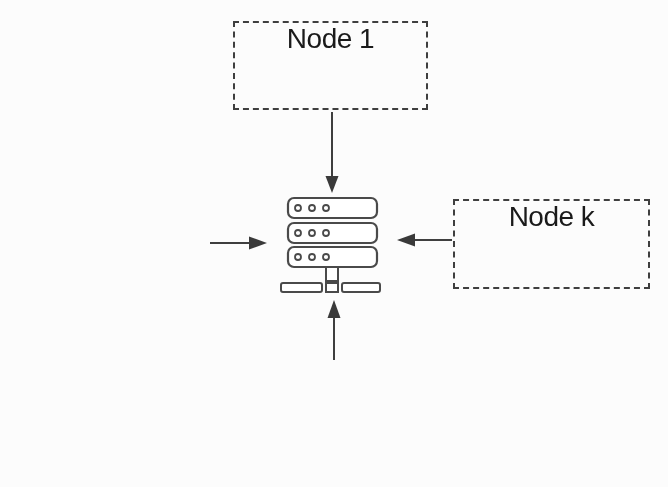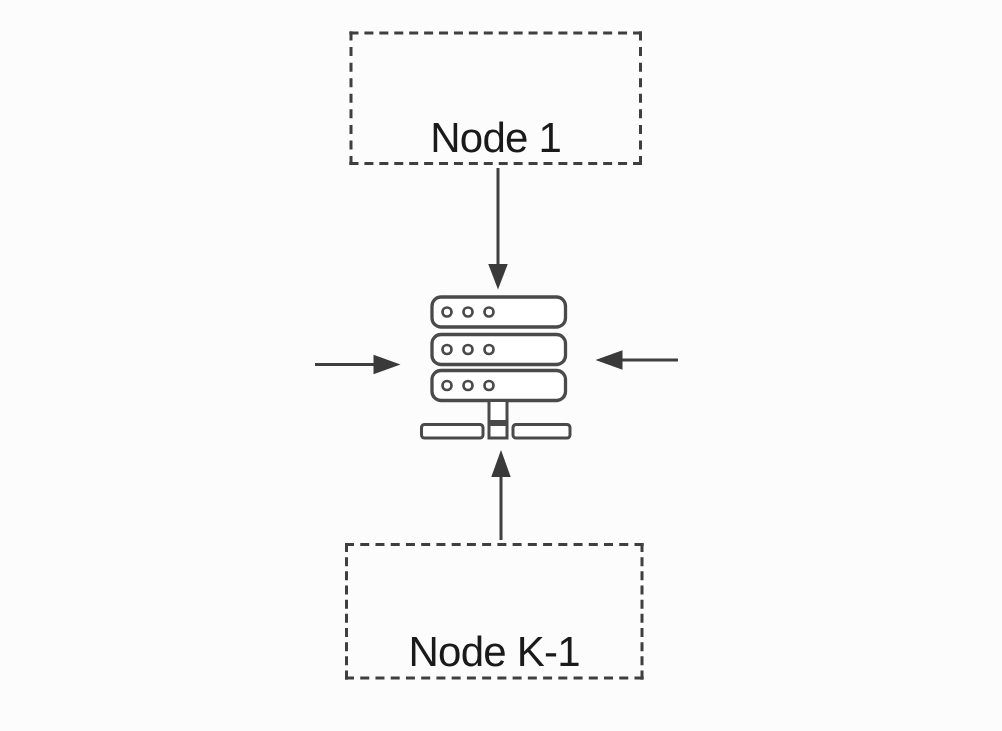--- a/index.html
+++ b/index.html
@@ -17,21 +17,21 @@
   .canvas {
     position: relative;
     width: 668px;
     height: 487px;
   }
   .node-box {
     position: absolute;
     border: 2px dashed #3f3f3f;
     background: #fcfcfc;
     display: flex;
-    align-items: flex-end;
+    align-items: flex-start;
     justify-content: center;
     box-sizing: border-box;
   }
   .node-label {
     font-size: 28px;
     letter-spacing: -0.5px;
     color: #1a1a1a;
     white-space: nowrap;
   }
   #node-1   { left: 233px; top: 21px;  width: 195px; height: 89px; }
@@ -87,24 +87,24 @@
       <line class="arrow-line" x1="334" y1="360" x2="334" y2="316"></line>
       <polygon class="arrow-head" points="334,300 327.5,318 340.5,318"></polygon>
     </g>
   </svg>
 
   <div class="node-box" id="node-1">
     <span class="node-label">Node 1</span>
   </div>
 
 
+  <div class="node-box" id="node-k">
+    <span class="node-label">Node k</span>
+  </div>
 
-  <div class="node-box" id="node-k-1">
-    <span class="node-label">Node K-1</span>
-  </div>
 
   <svg class="server-icon-svg" width="104" height="100" viewBox="0 0 104 100">
 
     <rect class="srv-stroke" x="10" y="2" width="89" height="20" rx="6" stroke-width="2.2"></rect>
     <circle class="srv-stroke" cx="20" cy="12" r="3" stroke-width="1.8" fill="none"></circle>
     <circle class="srv-stroke" cx="34" cy="12" r="3" stroke-width="1.8" fill="none"></circle>
     <circle class="srv-stroke" cx="48" cy="12" r="3" stroke-width="1.8" fill="none"></circle>
 
     <rect class="srv-stroke" x="10" y="27" width="89" height="20" rx="6" stroke-width="2.2"></rect>
     <circle class="srv-stroke" cx="20" cy="37" r="3" stroke-width="1.8" fill="none"></circle>

